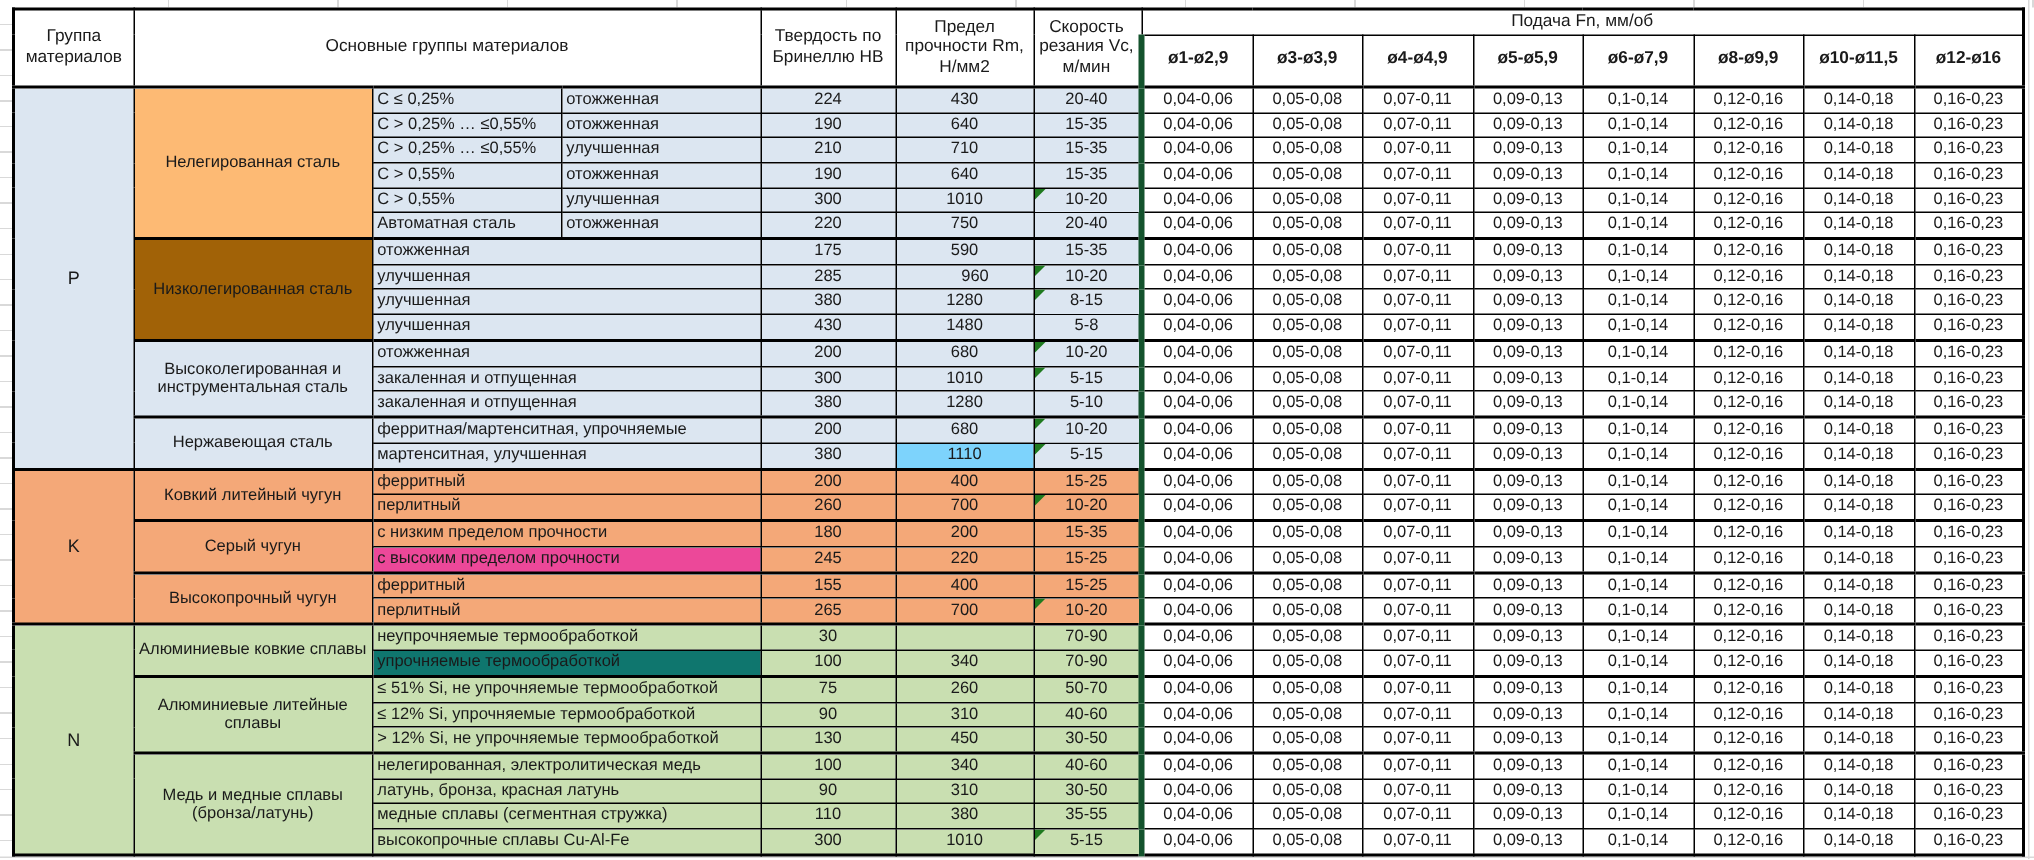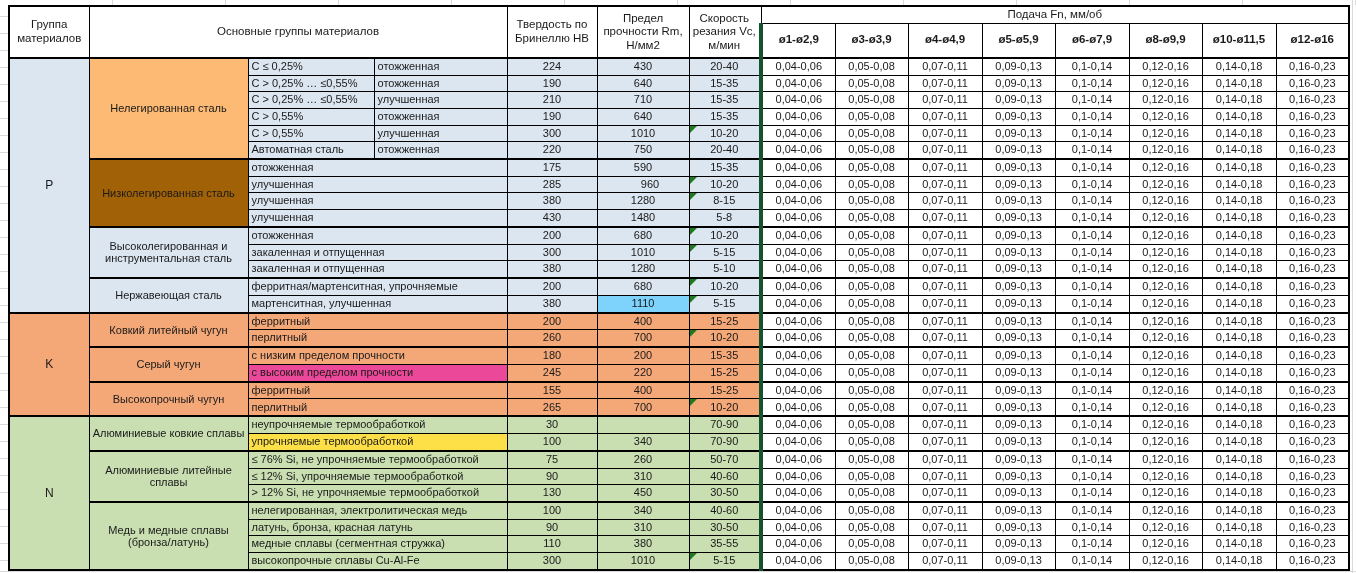--- a/index.html
+++ b/index.html
@@ -404,36 +404,36 @@
           <td class="feed feed-first bt2">0,04-0,06</td>
           <td class="feed bt2">0,05-0,08</td>
           <td class="feed bt2">0,07-0,11</td>
           <td class="feed bt2">0,09-0,13</td>
           <td class="feed bt2">0,1-0,14</td>
           <td class="feed bt2">0,12-0,16</td>
           <td class="feed bt2">0,14-0,18</td>
           <td class="feed bt2">0,16-0,23</td>
         </tr>
         <tr>
-          <td class="cond" colspan="2" style="background: #fde047;">упрочняемые термообработкой</td>
+          <td class="cond" colspan="2" style="background: #0f766e;">упрочняемые термообработкой</td>
           <td class="num" style="background: rgb(201, 223, 177);">100</td>
           <td class="num" style="background: rgb(201, 223, 177);">340</td>
           <td class="num" style="background: rgb(201, 223, 177);">70-90</td>
           <td class="feed feed-first">0,04-0,06</td>
           <td class="feed">0,05-0,08</td>
           <td class="feed">0,07-0,11</td>
           <td class="feed">0,09-0,13</td>
           <td class="feed">0,1-0,14</td>
           <td class="feed">0,12-0,16</td>
           <td class="feed">0,14-0,18</td>
           <td class="feed">0,16-0,23</td>
         </tr>
         <tr>
           <td class="subgroup bt2" rowspan="3" style="background: rgb(201, 223, 177);">Алюминиевые литейные сплавы</td>
-          <td class="cond bt2" colspan="2" style="background: rgb(201, 223, 177);">≤ 76% Si, не упрочняемые термообработкой</td>
+          <td class="cond bt2" colspan="2" style="background: rgb(201, 223, 177);">≤ 51% Si, не упрочняемые термообработкой</td>
           <td class="num bt2" style="background: rgb(201, 223, 177);">75</td>
           <td class="num bt2" style="background: rgb(201, 223, 177);">260</td>
           <td class="num bt2" style="background: rgb(201, 223, 177);">50-70</td>
           <td class="feed feed-first bt2">0,04-0,06</td>
           <td class="feed bt2">0,05-0,08</td>
           <td class="feed bt2">0,07-0,11</td>
           <td class="feed bt2">0,09-0,13</td>
           <td class="feed bt2">0,1-0,14</td>
           <td class="feed bt2">0,12-0,16</td>
           <td class="feed bt2">0,14-0,18</td>

